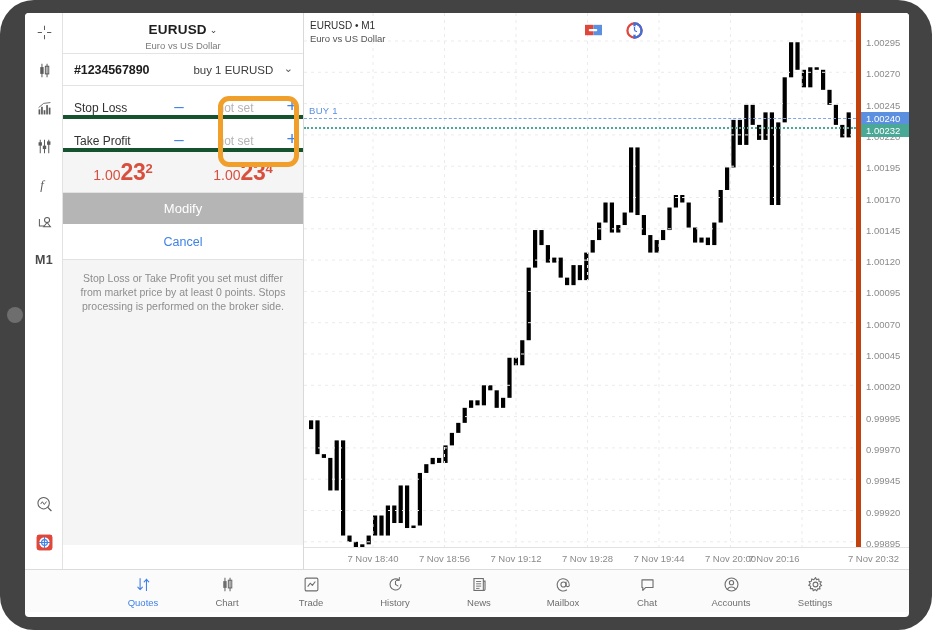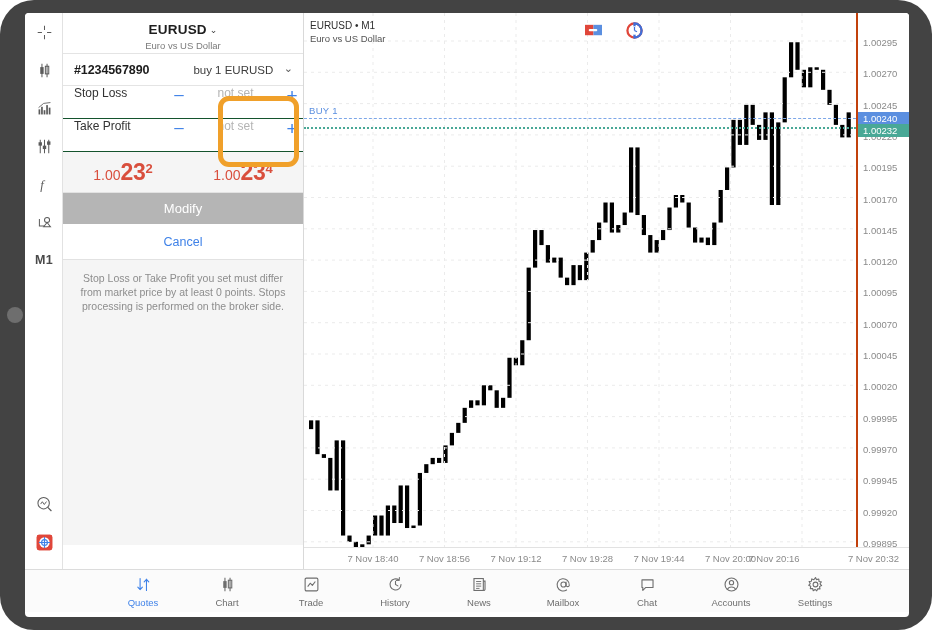--- a/index.html
+++ b/index.html
@@ -102,22 +102,22 @@
   #order-desc {
     font-size: 11.5px; color: #3c3c3c; margin-left: 8px;
   }
   #order-chevron {
     position: absolute; right: 10px; top: 8px;
     font-size: 11px; color: #5a5a5a;
   }
 
   .sltp-row {
     height: 33px;
-    display: flex; align-items: flex-start;
-    border-bottom: 1px solid #14532d;
+    display: flex; align-items: flex-end;
+    border-bottom: 4px solid #14532d;
     position: relative;
   }
   .sltp-label {
     font-size: 12px; color: #333333;
     padding-left: 11px;
     width: 105px;
   }
   .stepper-minus, .stepper-plus {
     font-size: 17px; color: #3b7ddd; font-weight: 400;
     width: 22px; text-align: center;
@@ -226,21 +226,21 @@
     width: 552px; height: 0;
     border-top: 2px dotted #49a896; z-index: 2;
   }
 
   
   #price-axis {
     position: absolute;
     left: 552px; top: 0;
     width: 53px; height: 534px;
     background: #ffffff;
-    border-left: 2px solid #c2410c;
+    border-left: 5px solid #c2410c;
   }
   .pa-tick {
     position: absolute;
     left: 5px;
     font-size: 9.5px;
     color: #8a8a8a;
     white-space: nowrap;
   }
   .pa-chip {
     position: absolute;

